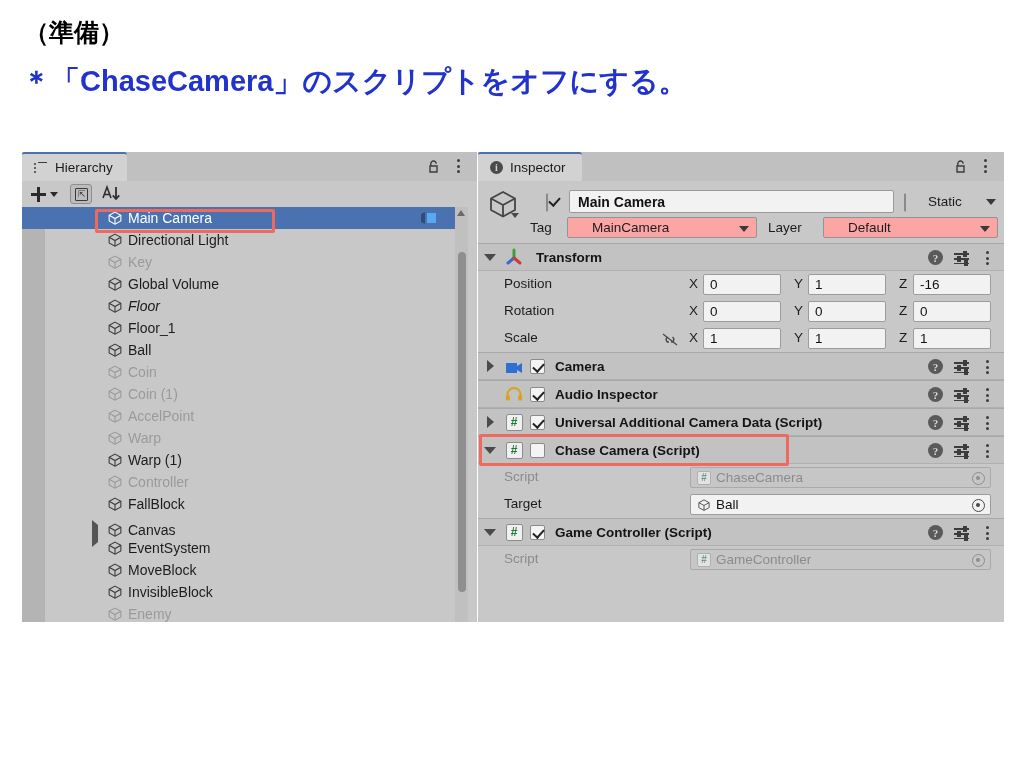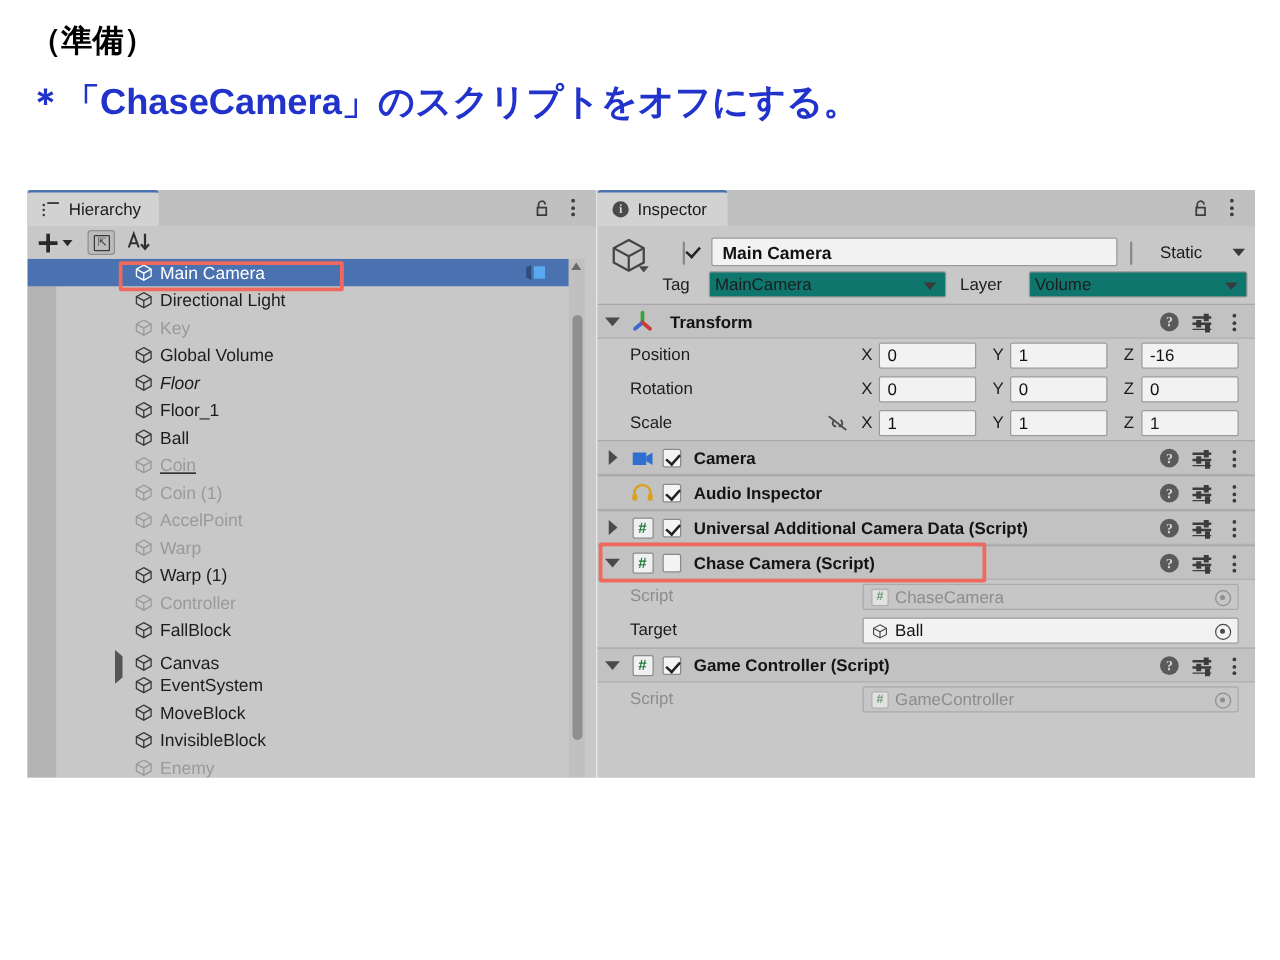--- a/index.html
+++ b/index.html
@@ -188,23 +188,23 @@
     font-size: 14px; font-weight: bold; color: #111;
   }
   .static-chk { position: absolute; left: 426px; top: 13px; }
   .static-label { position: absolute; left: 450px; top: 13px; font-size: 13.5px; color: #1c1c1c; }
   .static-tri { position: absolute; left: 508px; top: 18px; width: 0; height: 0;
     border-left: 5px solid transparent; border-right: 5px solid transparent; border-top: 6px solid #3a3a3a; }
 
   .tag-label { position: absolute; left: 52px; top: 39px; font-size: 13.5px; color: #1c1c1c; }
   .layer-label { position: absolute; left: 290px; top: 39px; font-size: 13.5px; color: #1c1c1c; }
   .dropdown {
-    position: absolute; height: 21px; background: #0f766e;
+    position: absolute; height: 21px; background: #fca5a5;
     border: 1px solid #949494; border-radius: 2px;
-    display: flex; align-items: center; padding-left: 4px;
+    display: flex; align-items: center; padding-left: 24px;
     font-size: 13.5px; color: #1c1c1c;
   }
   .dropdown .dd-tri {
     position: absolute; right: 7px; top: 8px; width: 0; height: 0;
     border-left: 5px solid transparent; border-right: 5px solid transparent; border-top: 6px solid #3a3a3a;
   }
   #tag-dd { left: 89px; top: 36px; width: 190px; }
   #layer-dd { left: 345px; top: 36px; width: 175px; }
 
   
@@ -373,21 +373,21 @@
               </svg></span>
             <span class="row-label">Floor_1</span>
           </div>
           <div class="row" style="top: 132px;">
             <span class="cube" style="margin-left:85px;"><svg width="16" height="16" viewBox="0 0 30 30">
                 <path d="M15 4 L26 10 L26 20.5 L15 26.5 L4 20.5 L4 10 Z" fill="none" stroke="#3a3a3a" stroke-width="2"></path>
                 <path d="M4 10 L15 16 L26 10 M15 16 L15 26.5" fill="none" stroke="#3a3a3a" stroke-width="2"></path>
               </svg></span>
             <span class="row-label">Ball</span>
           </div>
-          <div class="row dim" style="top: 154px; text-decoration: underline;">
+          <div class="row dim" style="top: 154px;">
             <span class="cube" style="margin-left:85px;"><svg width="16" height="16" viewBox="0 0 30 30">
                 <path d="M15 4 L26 10 L26 20.5 L15 26.5 L4 20.5 L4 10 Z" fill="none" stroke="#9a9a9a" stroke-width="2"></path>
                 <path d="M4 10 L15 16 L26 10 M15 16 L15 26.5" fill="none" stroke="#9a9a9a" stroke-width="2"></path>
               </svg></span>
             <span class="row-label">Coin</span>
           </div>
           <div class="row dim" style="top: 176px;">
             <span class="cube" style="margin-left:85px;"><svg width="16" height="16" viewBox="0 0 30 30">
                 <path d="M15 4 L26 10 L26 20.5 L15 26.5 L4 20.5 L4 10 Z" fill="none" stroke="#9a9a9a" stroke-width="2"></path>
                 <path d="M4 10 L15 16 L26 10 M15 16 L15 26.5" fill="none" stroke="#9a9a9a" stroke-width="2"></path>
@@ -521,21 +521,21 @@
         <span class="static-tri"></span>
 
         <span class="tag-label">Tag</span>
         <div class="dropdown" id="tag-dd">
           <span>MainCamera</span>
           <span class="dd-tri"></span>
         </div>
 
         <span class="layer-label">Layer</span>
         <div class="dropdown" id="layer-dd">
-          <span>Volume</span>
+          <span>Default</span>
           <span class="dd-tri"></span>
         </div>
       </div>
 
       <div id="comp-area">
           <div class="comp-head" style="top: 62px;">
             <span style="width:24px;display:flex;justify-content:center;align-items:center;">
               <span class="comp-tri-d"></span>
             </span>
             <span style="display:flex;align-items:center;width:24px;justify-content:center;">

